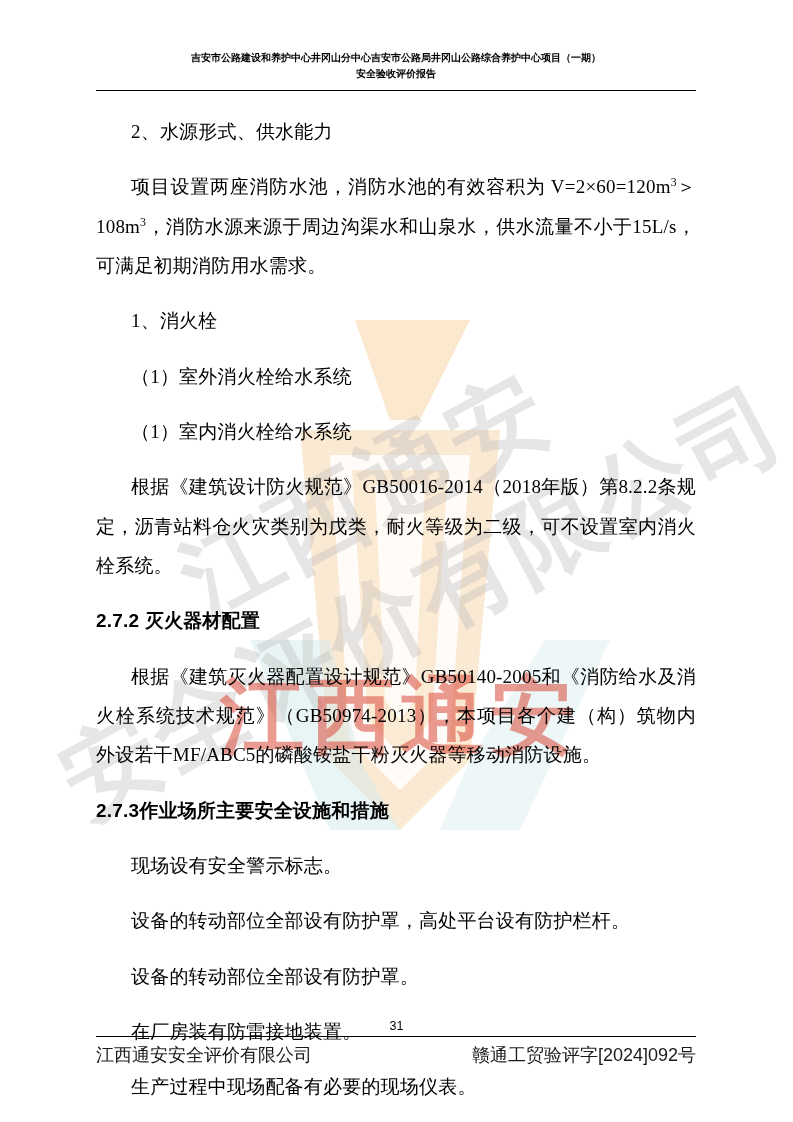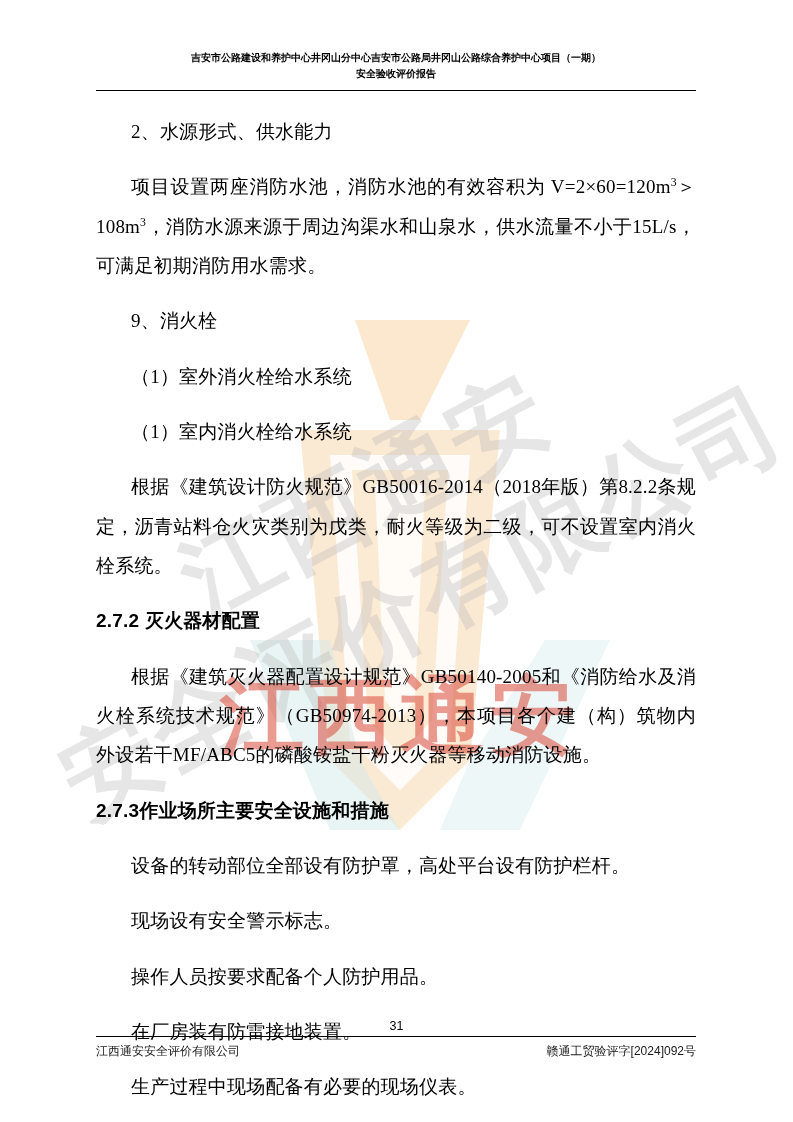--- a/index.html
+++ b/index.html
@@ -102,21 +102,21 @@
     background: #000;
     z-index: 2;
   }
   .footer {
     position: absolute;
     left: 96px;
     top: 1043px;
     width: 600px;
     display: flex;
     justify-content: space-between;
-    font-size: 12px;
+    font-size: 18px;
     font-family: "Liberation Sans", sans-serif;
     color: #1a1a1a;
     z-index: 2;
   }
 </style>
 </head>
 <body>
 
 <div class="page">
 
@@ -146,34 +146,34 @@
     <div>吉安市公路建设和养护中心井冈山分中心吉安市公路局井冈山公路综合养护中心项目（一期）</div>
     <div>安全验收评价报告</div>
   </div>
   <div class="header-rule"></div>
 
   <div class="content">
     <p class="ind">2、水源形式、供水能力</p>
 
     <p class="ind"><span>项目设置两座消防水池，消防水池的有效容积为 V=2×60=120m</span><sup>3</sup><span>＞108m</span><sup>3</sup><span>，消防水源来源于周边沟渠水和山泉水，供水流量不小于15L/s，可满足初期消防用水需求。</span></p>
 
-    <p class="ind">9、消火栓</p>
+    <p class="ind">1、消火栓</p>
     <p class="ind">（1）室外消火栓给水系统</p>
     <p class="ind">（1）室内消火栓给水系统</p>
     <p class="ind">根据《建筑设计防火规范》GB50016-2014（2018年版）第8.2.2条规定，沥青站料仓火灾类别为戊类，耐火等级为二级，可不设置室内消火栓系统。</p>
 
     <p class="heading">2.7.2  灭火器材配置</p>
 
     <p class="ind">根据《建筑灭火器配置设计规范》GB50140-2005和《消防给水及消火栓系统技术规范》（GB50974-2013），本项目各个建（构）筑物内外设若干MF/ABC5的磷酸铵盐干粉灭火器等移动消防设施。</p>
 
     <p class="heading">2.7.3作业场所主要安全设施和措施</p>
 
+    <p class="ind">现场设有安全警示标志。</p>
     <p class="ind">设备的转动部位全部设有防护罩，高处平台设有防护栏杆。</p>
-    <p class="ind">现场设有安全警示标志。</p>
-    <p class="ind">操作人员按要求配备个人防护用品。</p>
+    <p class="ind">设备的转动部位全部设有防护罩。</p>
     <p class="ind">在厂房装有防雷接地装置。</p>
     <p class="ind">生产过程中现场配备有必要的现场仪表。</p>
   </div>
 
   <div class="page-number">31</div>
   <div class="footer-rule"></div>
 
   <div class="footer">
     <span>江西通安安全评价有限公司</span>
     <span>赣通工贸验评字[2024]092号</span>

